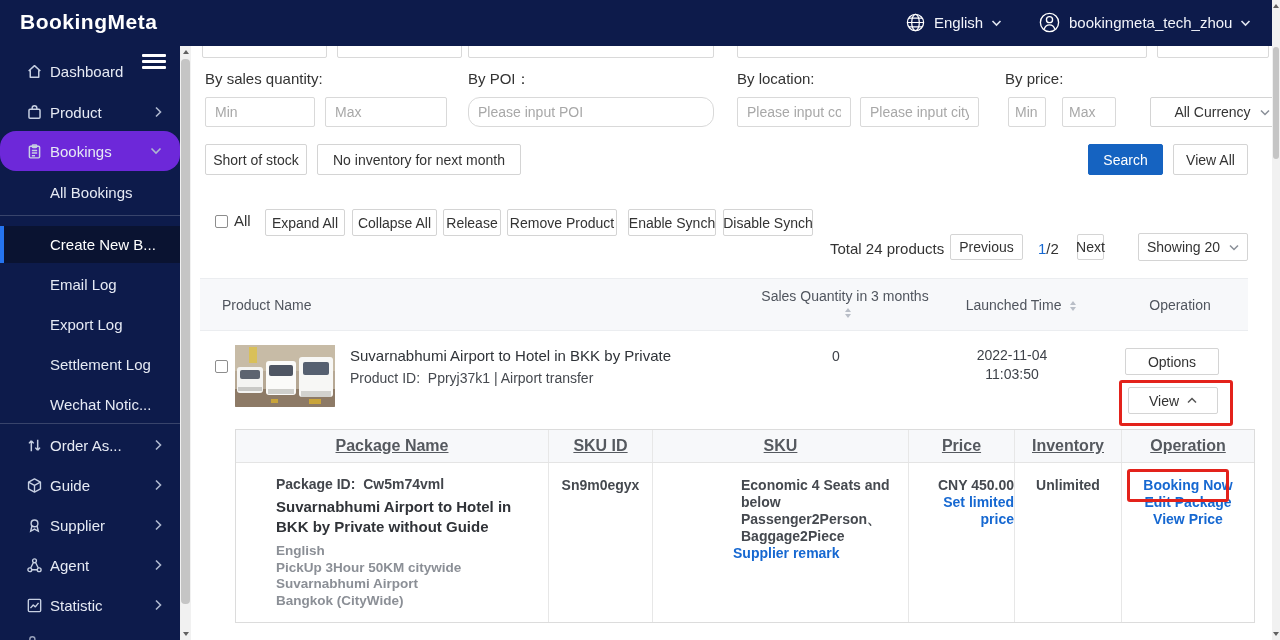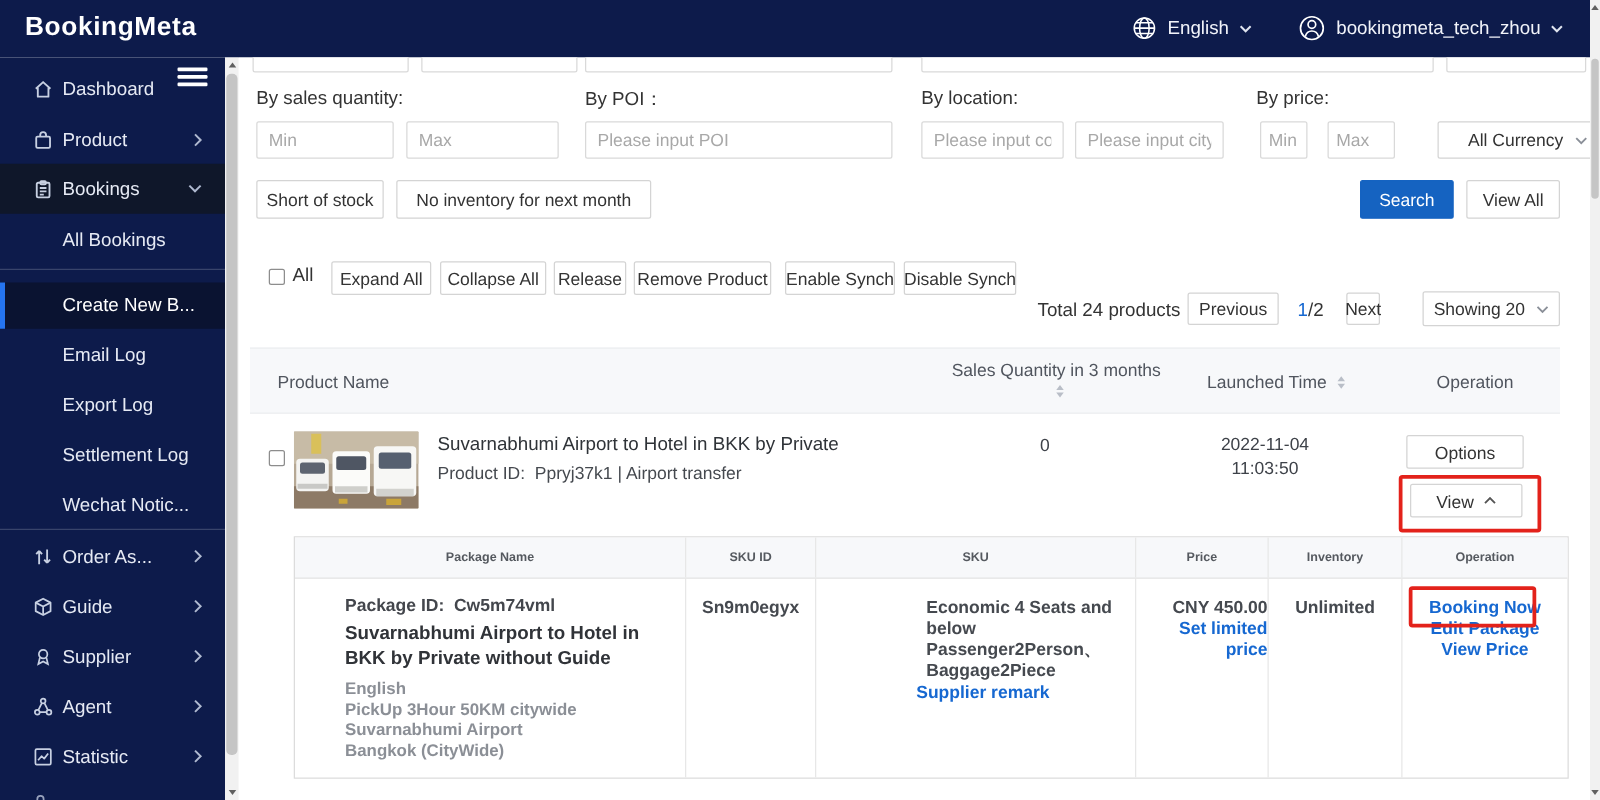--- a/index.html
+++ b/index.html
@@ -12,21 +12,21 @@
   .logo{left:20px;top:10px;font-size:21px;font-weight:700;letter-spacing:.5px;color:#fff;}
   .tb-group{display:flex;align-items:center;gap:8px;color:#f2f4fa;font-size:15px;}
   .chev{display:inline-block;}
 
   
   .sidebar{left:0;top:46px;width:180px;height:594px;background:#0d1b4b;color:#e6eaf4;overflow:hidden;}
   .side-item{position:absolute;left:0;width:180px;height:32px;display:flex;align-items:center;cursor:pointer;}
   .side-item .s-icon{position:absolute;left:26px;width:17px;height:17px;color:#c7d0e2;}
   .side-item .s-label{position:absolute;left:50px;font-size:15px;white-space:nowrap;}
   .side-item .s-chev{position:absolute;right:18px;color:#aeb8cf;}
-  .side-band{background:#0f172a;}
+  .side-band{background:#6d28d9;border-radius:16px;}
   .side-active{background:#0a1331;border-left:4px solid #2574f0;}
   .side-active .s-label{left:46px;color:#fff;}
   .side-divider{position:absolute;left:0;width:180px;height:1px;background:rgba(255,255,255,.18);}
   .hamburger{position:absolute;right:14px;top:8px;width:24px;height:16px;}
   .hamburger span{display:block;height:2.5px;background:#fff;margin-bottom:3.5px;border-radius:1px;}
 
   
   .vscroll{background:#f1f1f1;}
   .v-thumb{position:absolute;left:1px;background:#c5c5c5;border-radius:4px;}
   .arr{position:absolute;left:0;width:100%;height:10px;display:flex;align-items:center;justify-content:center;}
@@ -52,21 +52,21 @@
   .sorts .tu{width:0;height:0;border-left:3.5px solid transparent;border-right:3.5px solid transparent;border-bottom:4px solid #b9bec7;}
   .sorts .td{width:0;height:0;border-left:3.5px solid transparent;border-right:3.5px solid transparent;border-top:4px solid #b9bec7;}
   .cell-text{font-size:14px;color:#3e4249;}
 
   
   .subtable{position:absolute;left:44px;top:383px;width:1020px;height:194px;border:1px solid #dcdcdc;box-sizing:border-box;display:flex;flex-direction:column;}
   .sub-head{display:flex;height:33px;background:#f7f8fa;border-bottom:1px solid #e4e4e4;box-sizing:border-box;}
   .sub-body{display:flex;flex:1;}
   .scol{box-sizing:border-box;font-weight:bold;}
   .scol + .scol{border-left:1px solid #e7e7e7;}
-  .sub-head .scol{display:flex;align-items:center;justify-content:center;font-size:10px;font-weight:700;color:#55595f;}
+  .sub-head .scol{display:flex;align-items:center;justify-content:center;font-size:16px;font-weight:700;color:#55595f;text-decoration:underline;}
   .pkg-line{font-size:14px;color:#43464c;}
   .pkg-title{font-size:15px;color:#303338;line-height:20px;margin-top:5px;}
   .pkg-gray{font-size:13.5px;color:#8b8f96;line-height:16.5px;}
   .redbox{position:absolute;border:3px solid #e3221b;border-radius:3px;pointer-events:none;}
 
   svg{display:block;}
 </style>
 </head>
 <body>
 
@@ -288,21 +288,21 @@
     <div class="cutoff" style="left:546px;width:410px;"></div>
     <div class="cutoff" style="left:966px;width:112px;"></div>
 
     <div class="abs flabel" style="left:14px;top:24px;">By sales quantity:</div>
     <div class="abs flabel" style="left:277px;top:24px;">By POI：</div>
     <div class="abs flabel" style="left:546px;top:24px;">By location:</div>
     <div class="abs flabel" style="left:814px;top:24px;">By price:</div>
 
     <input class="inp" style="left: 14px; top: 51px; width: 110px;" placeholder="Min">
     <input class="inp" style="left: 134px; top: 51px; width: 122px;" placeholder="Max">
-    <input class="inp" style="left: 277px; top: 51px; width: 246px;" placeholder="Please input POI">
+    <input class="inp" style="left: 277px; top: 51px; width: 246px; border-radius: 12px;" placeholder="Please input POI">
     <input class="inp" style="left: 546px; top: 51px; width: 114px;" placeholder="Please input cou">
     <input class="inp" style="left: 669px; top: 51px; width: 119px;" placeholder="Please input city">
     <input class="inp" style="left: 817px; top: 51px; width: 38px; padding: 0px 6px;" placeholder="Min">
     <input class="inp" style="left: 871px; top: 51px; width: 54px; padding: 0px 6px;" placeholder="Max">
     <div class="selectbox" style="left:959px;top:51px;width:144px;height:30px;">
       <span>All Currency</span>
       <span>
         <svg width="10" height="7" viewBox="0 0 10 7" fill="none" stroke="#8a8f98" stroke-width="1.5">
             <path d="M1 1.5l4 4 4-4"></path>
           </svg>

